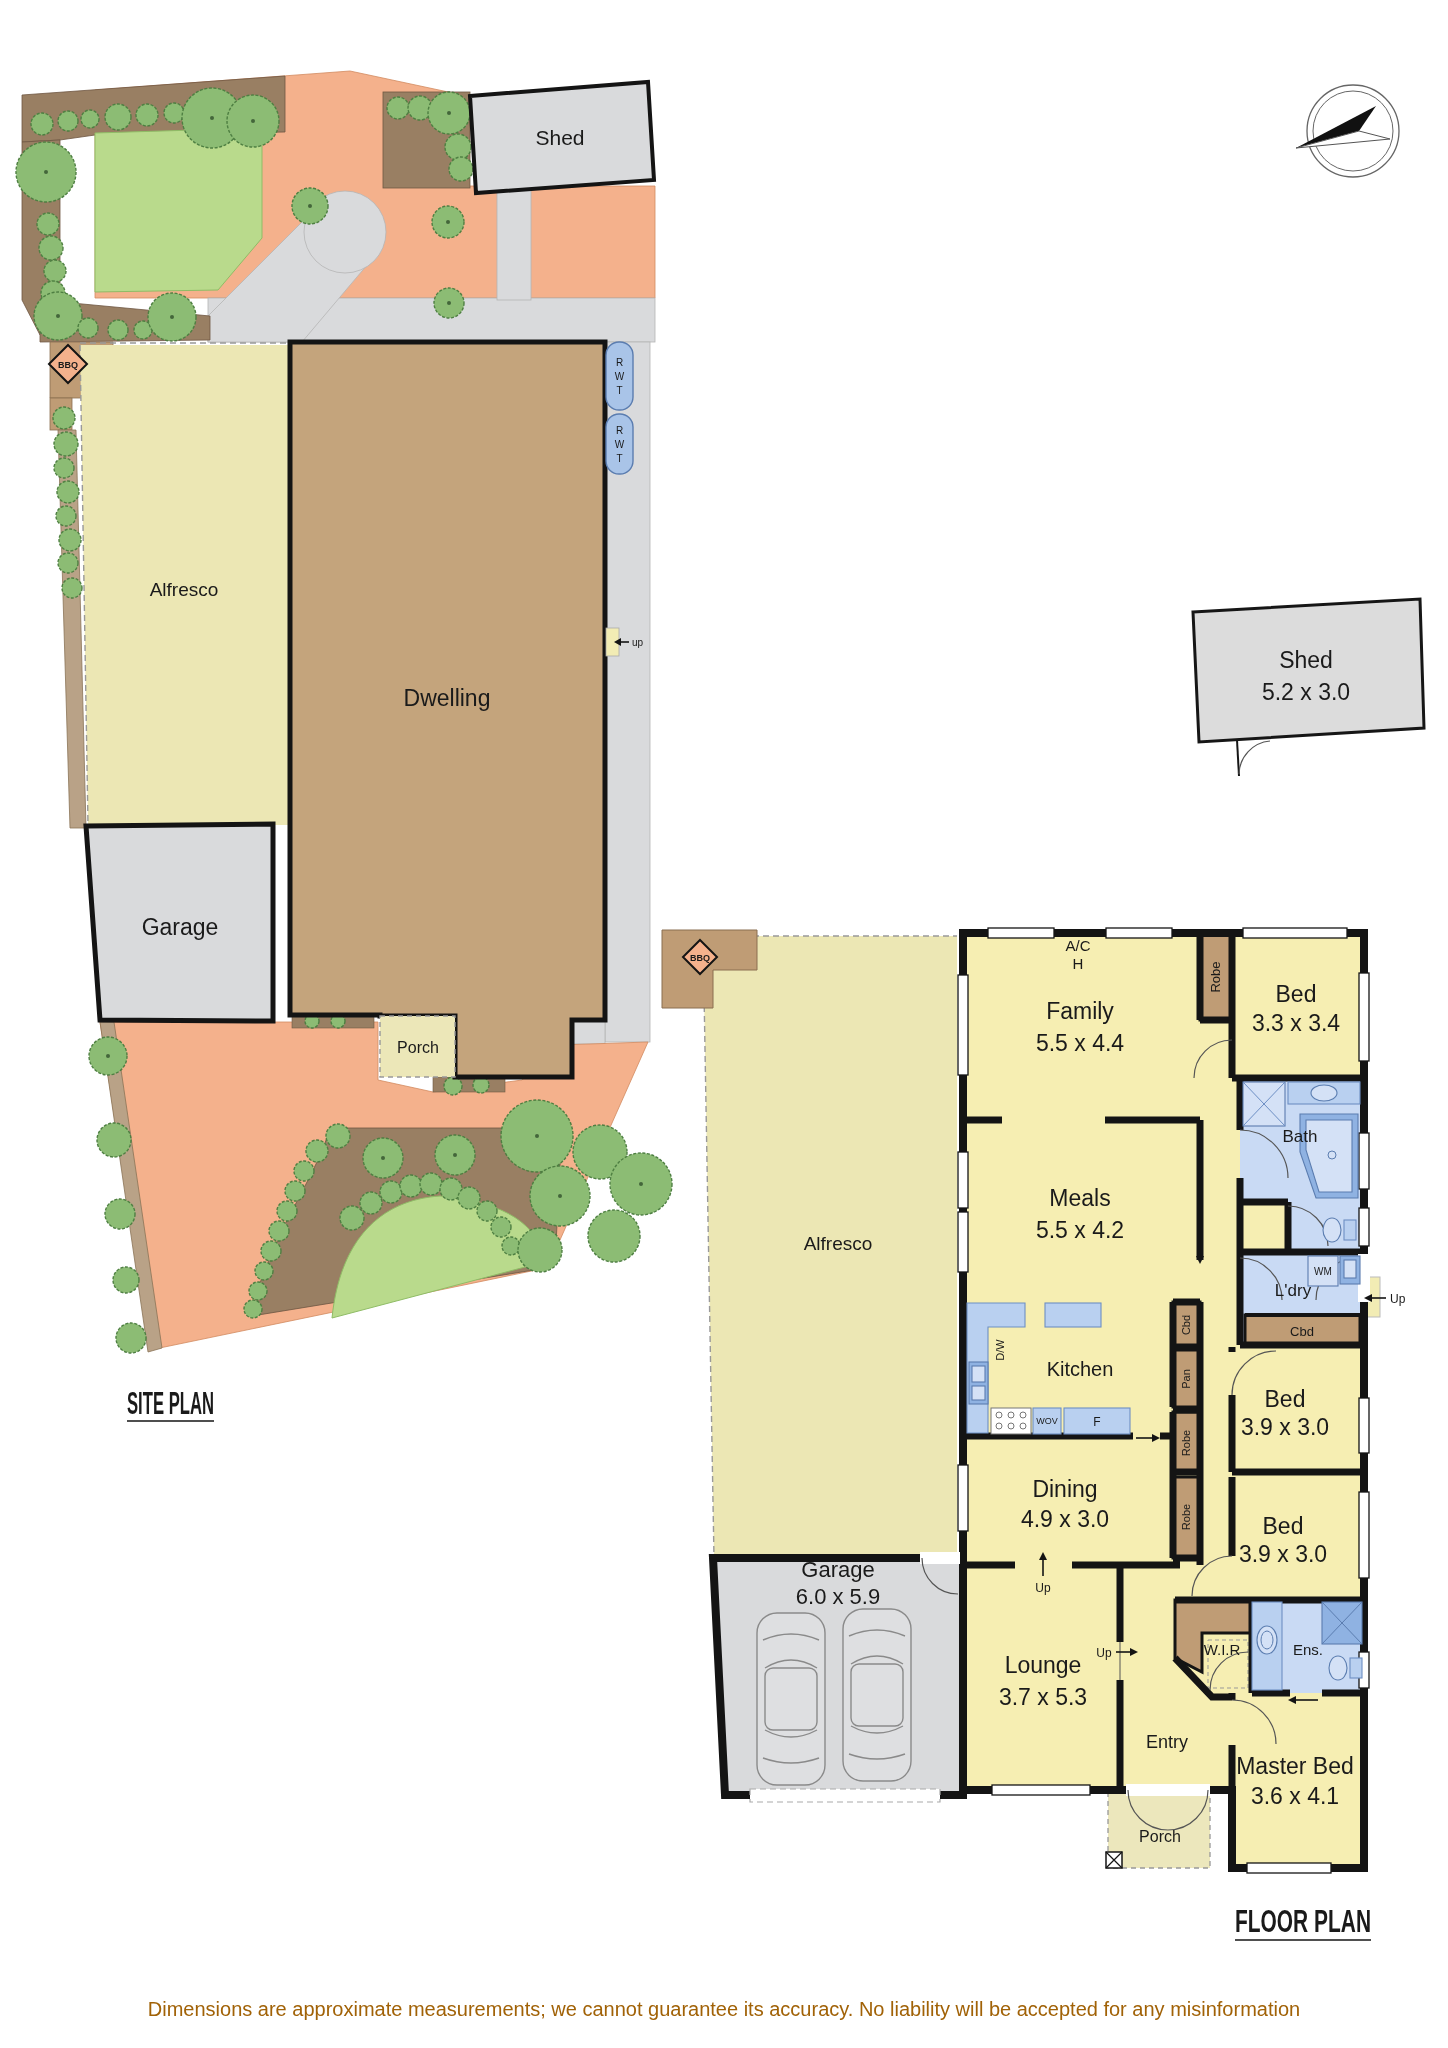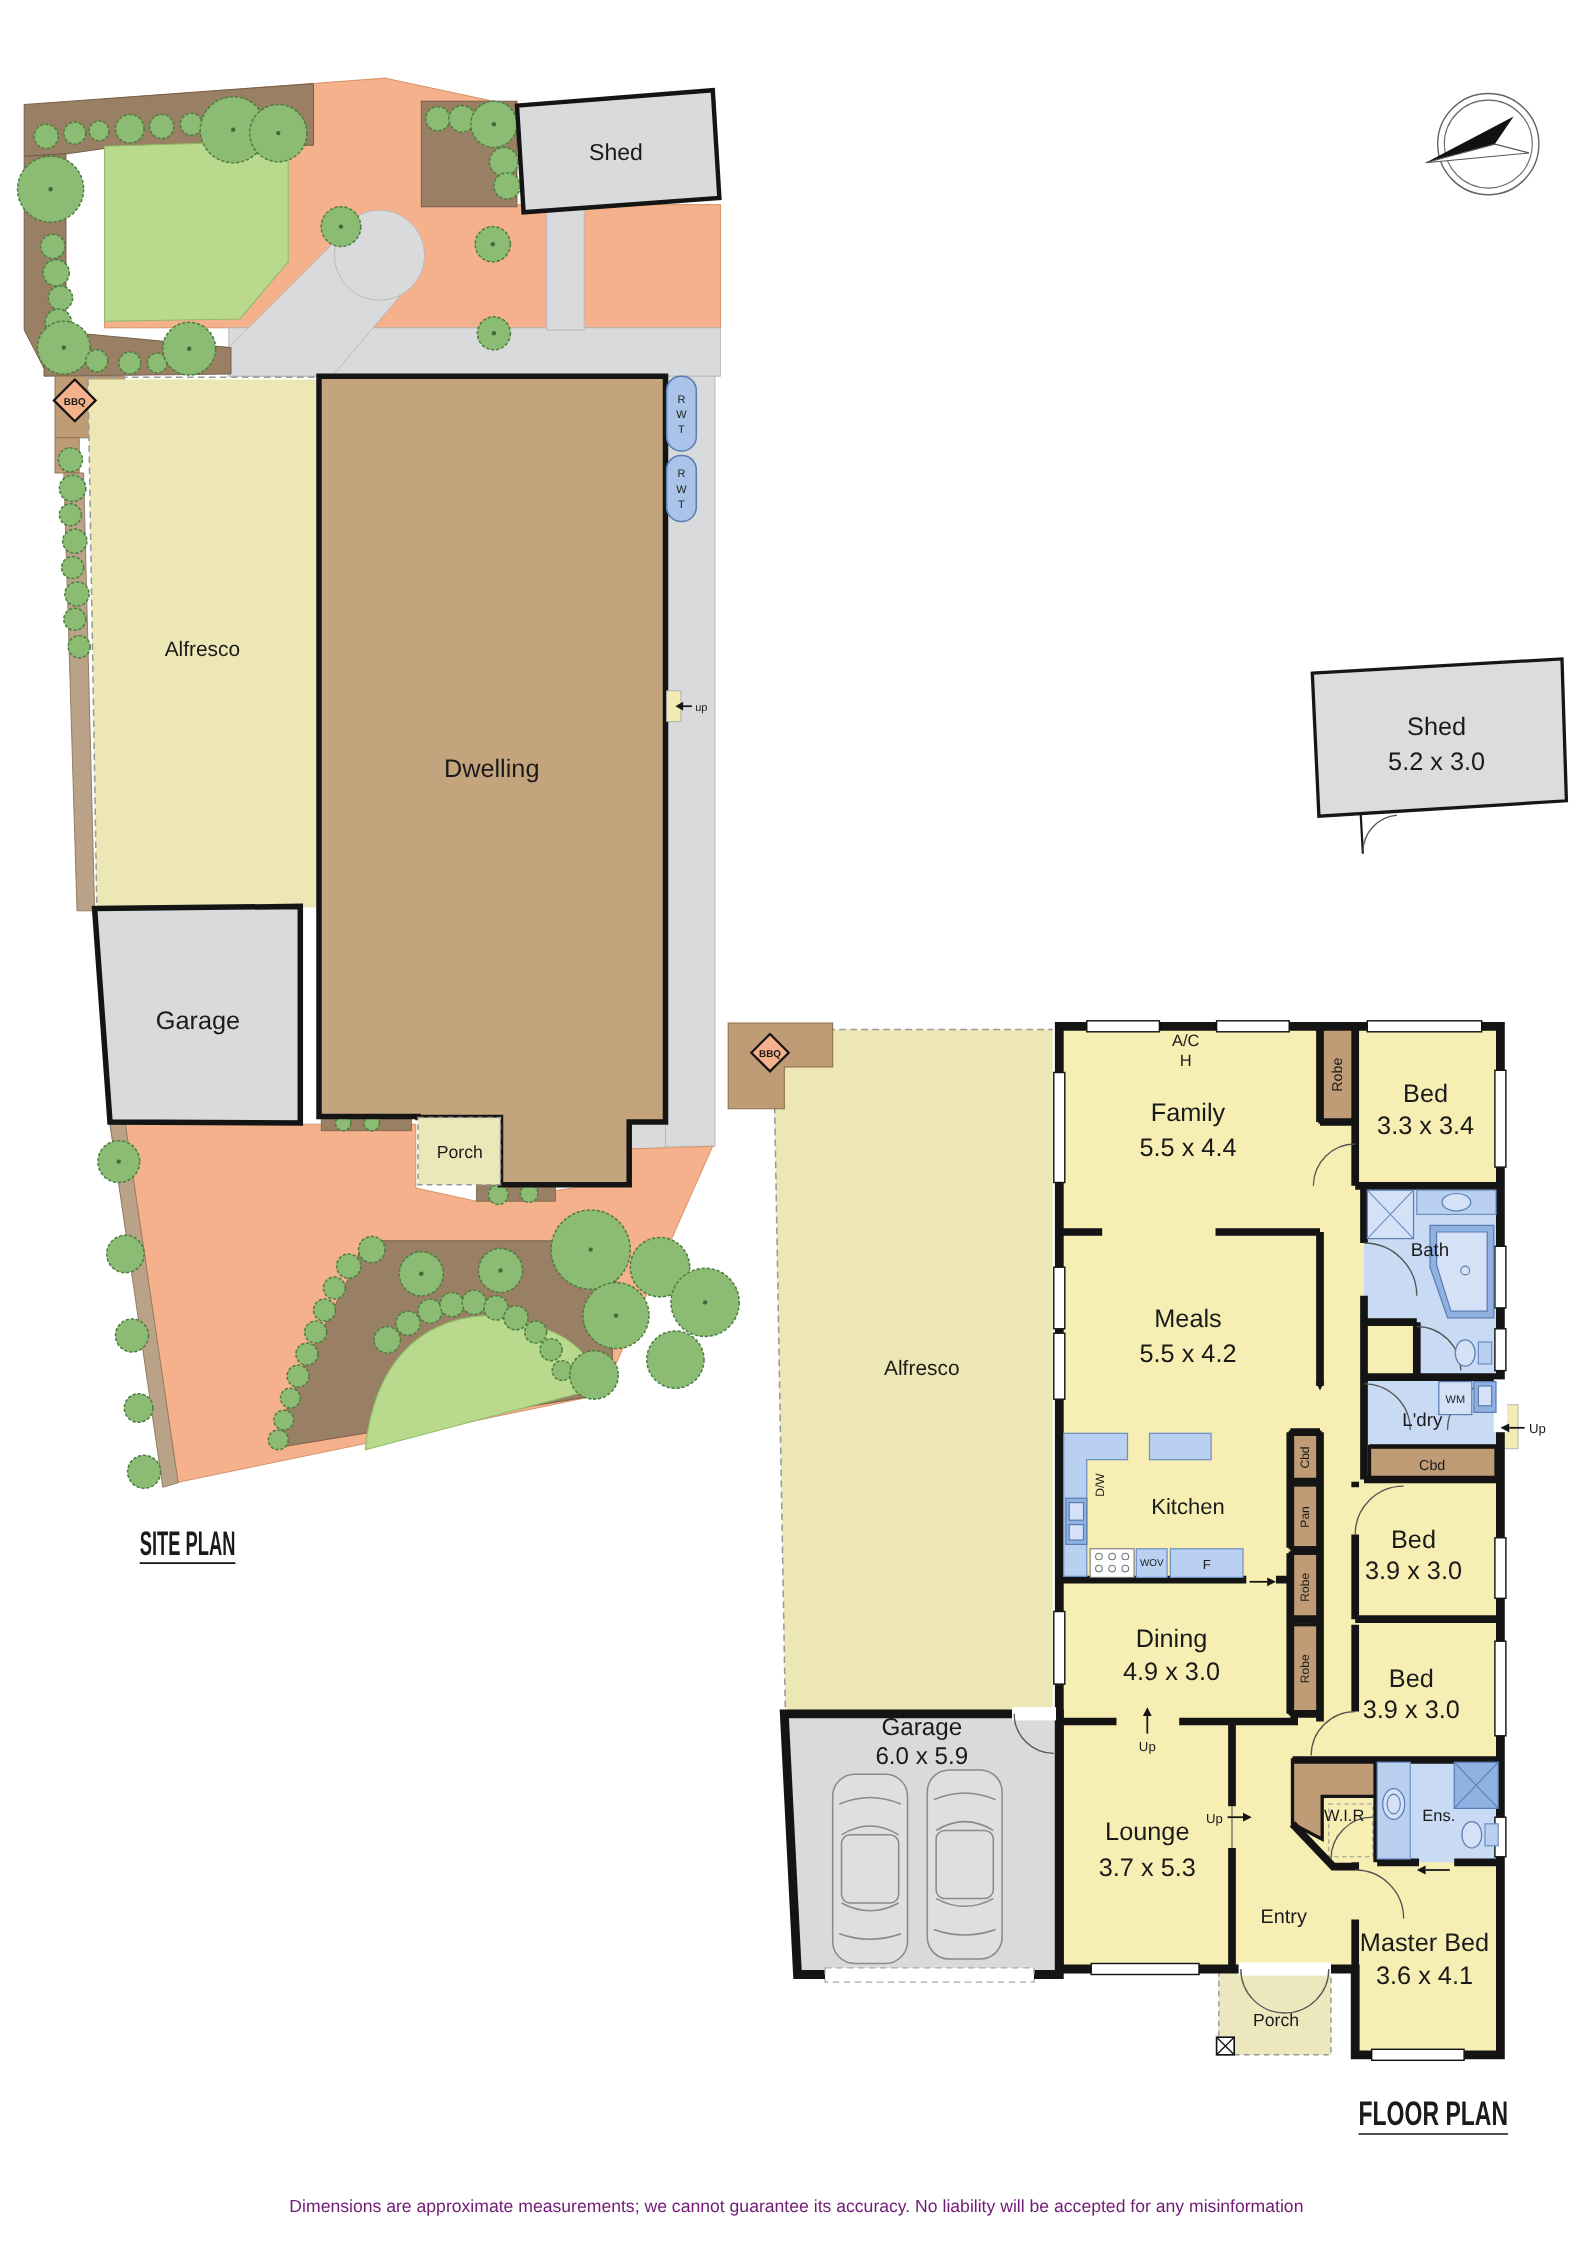--- a/index.html
+++ b/index.html
@@ -15,21 +15,21 @@
   .door{fill:none;stroke:#555;stroke-width:1.2;}
   .fx{fill:#b9d0f0;stroke:#6d8fc4;stroke-width:1.1;}
   .fxl{fill:#d4e1f6;stroke:#5b7db0;stroke-width:1.1;}
   .fxd{fill:#8fb2e2;stroke:#5b7db0;stroke-width:1.1;}
   .brown{fill:#bf9c75;stroke:#141414;stroke-width:3;}
   .lbl{text-anchor:middle;}
   .arr{stroke:#141414;stroke-width:1.6;fill:none;}
   .arrh{fill:#141414;stroke:none;}
   .dash{stroke:#999;stroke-width:1.4;fill:none;stroke-dasharray:6 4;}
   #disclaimer{position:absolute;left:0;right:0;top:1998px;text-align:center;
-              font-size:16px;color:#701a75;}
+              font-size:20px;color:#a16207;}
   .title{font-weight:700;}
 </style>
 </head>
 <body>
 
 <div id="stage">
 <svg width="1448" height="2048" viewBox="0 0 1448 2048">
 
   <g>
 

